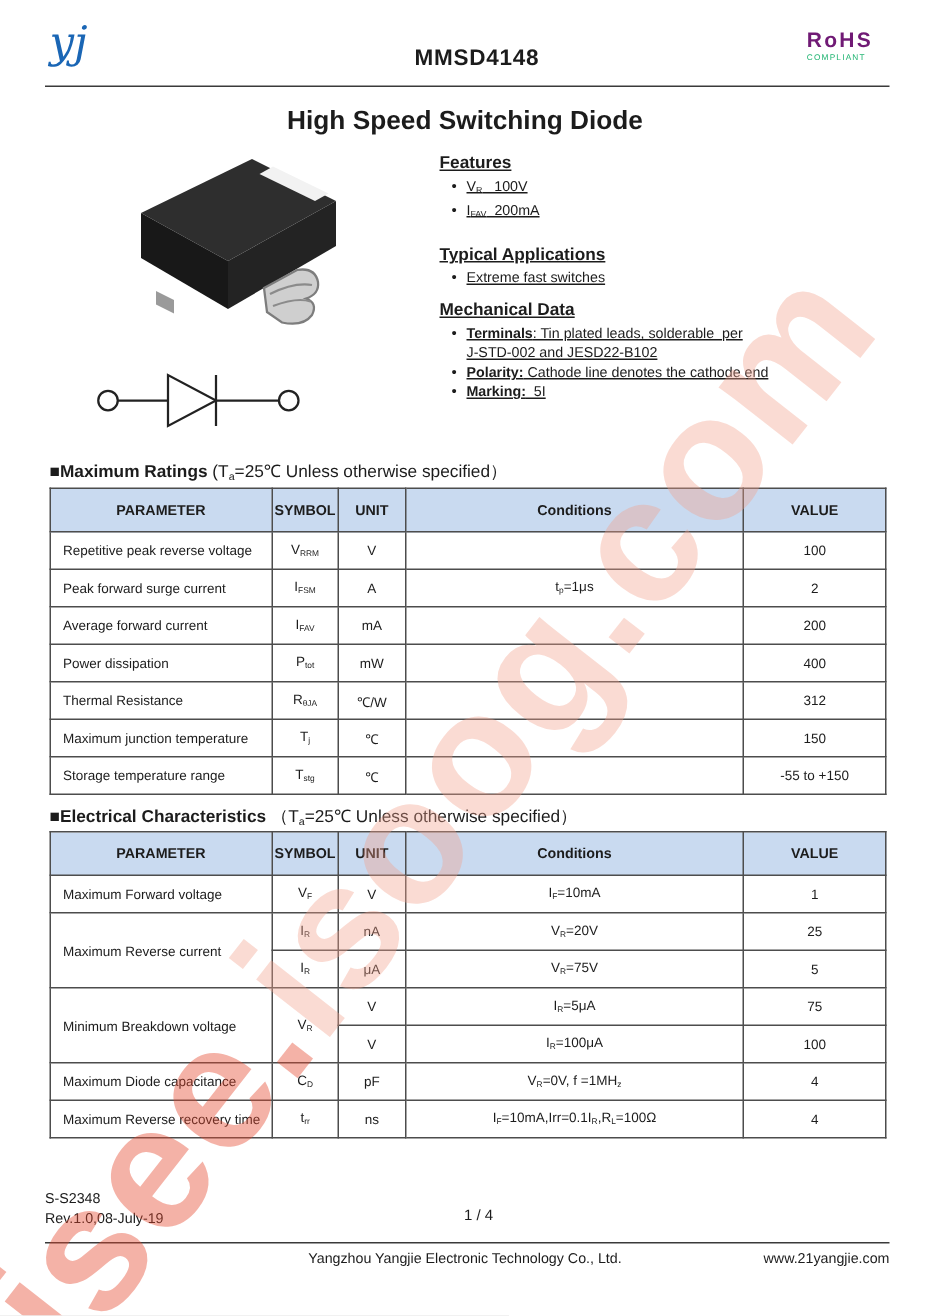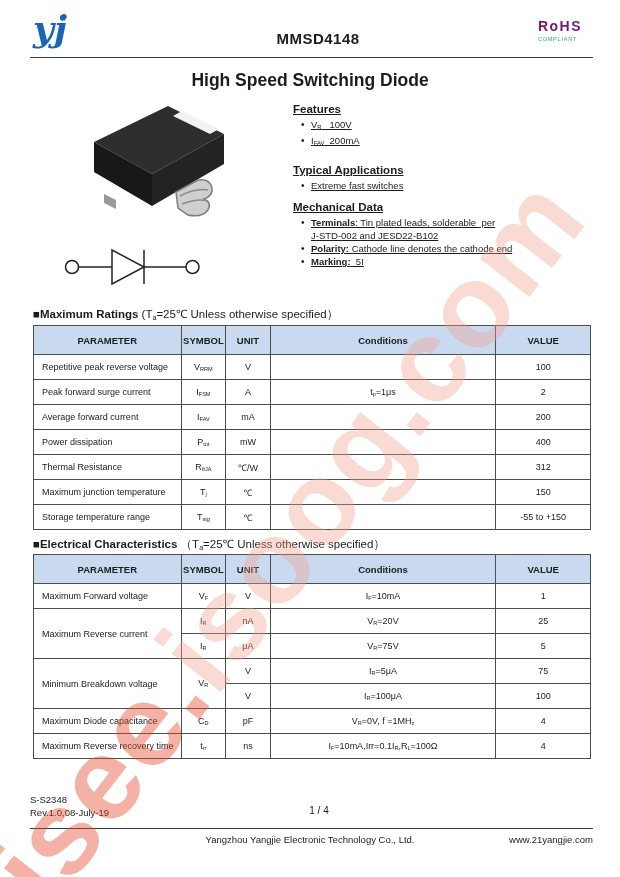--- a/index.html
+++ b/index.html
@@ -6,22 +6,22 @@
   html,body { margin:0; padding:0; background:#e8e8e8; }
   .page {
     position:relative; width:620px; height:877px; margin:0 auto;
     background:#ffffff; overflow:hidden;
     font-family:"Liberation Sans", sans-serif; color:#1c1c1c;
   }
   sub { font-size:0.62em; vertical-align:-0.25em; letter-spacing:0; }
 
   
   .logo { position:absolute; left:33px; top:4px; width:70px; height:48px;
-          font-family:"DejaVu Serif", serif; font-style:italic; font-weight:bold;
-          font-size:36px; line-height:48px; }
+          font-family:"DejaVu Serif", serif; font-style:italic; font-weight:normal;
+          font-size:29px; line-height:48px; }
   .part-number { position:absolute; left:0; right:0; top:30px; text-align:center;
                  font-size:15px; font-weight:bold; letter-spacing:0.5px;margin-left:16px; }
   .rohs-badge { position:absolute; right:38px; top:18px; text-align:left; }
   .rohs-main { font-size:14px; font-weight:bold; letter-spacing:1.5px; }
   .rohs-sub  { font-size:5.5px; letter-spacing:0.8px; margin-top:2px; }
   .header-rule { position:absolute; left:30px; right:27px; top:57px;
                  border-top:1.6px solid #3a3a3a; }
   .page-title { position:absolute; left:0; right:0; top:70px; text-align:center;
                 font-size:17.5px; font-weight:bold; }
 

